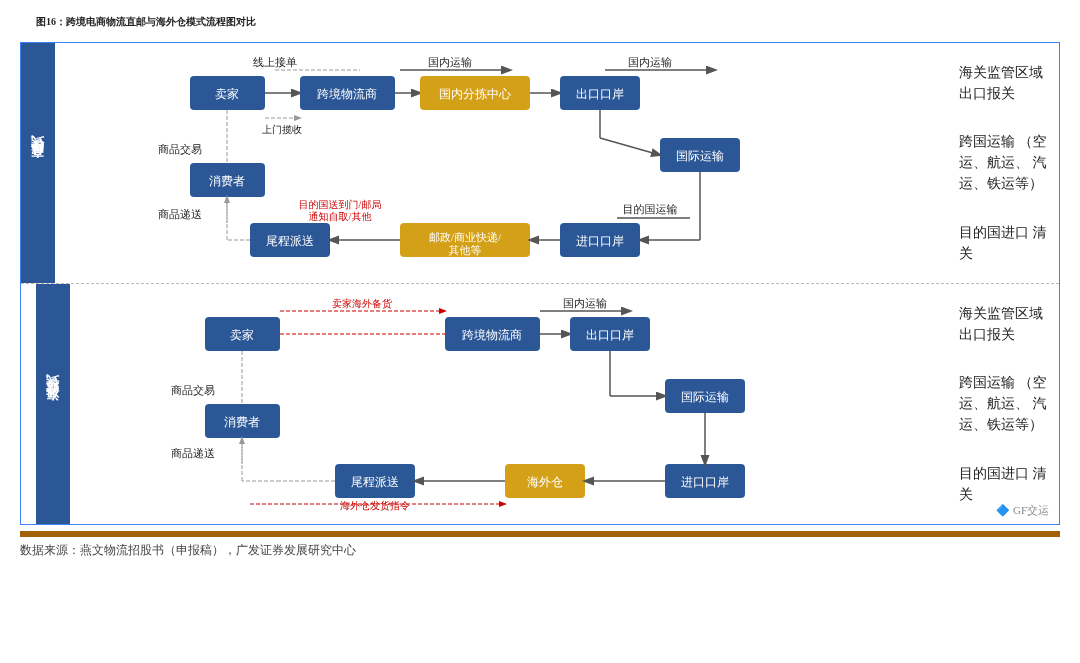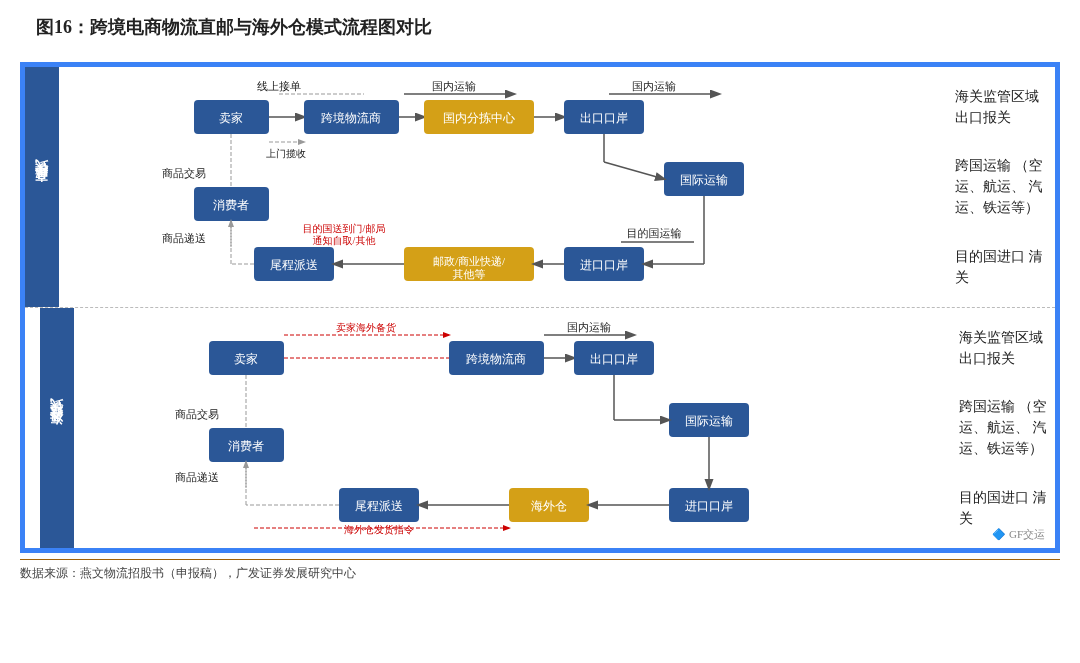--- a/index.html
+++ b/index.html
@@ -40,23 +40,23 @@
       display: flex;
       align-items: center;
       justify-content: center;
       padding: 8px 5px;
       min-width: 34px;
     }
   </style>
 </head>
 <body>
 
-<div style="font-size:18px;font-weight:bold;margin-bottom:18px;padding:5px 16px;">图16：跨境电商物流直邮与海外仓模式流程图对比</div>
-
-<div style="border:5px solid #3b82f6; position:relative; background:#fff;">
+<div style="font-size:10px;font-weight:bold;margin-bottom:8px;padding:5px 16px;">图16：跨境电商物流直邮与海外仓模式流程图对比</div>
+
+<div style="border:1px solid #3b82f6; position:relative; background:#fff;">
 
   <div style="display:flex; flex-direction:row; min-height:240px; border-bottom:1px dashed #bbb;">
 
     <div class="label-vertical">
       <span>直邮模式</span>
     </div>
 
     <div style="flex:1; position:relative; padding:5px;">
       <svg class="diagram-svg" width="870" height="230" viewBox="0 0 870 230">
 
@@ -243,15 +243,15 @@
     </div>
   </div>
 
   <div style="position:absolute; bottom:6px; right:10px; font-size:11px; color:#888; display:flex; align-items:center; gap:3px;">
     <span>🔷</span>
     <span>GF交运</span>
   </div>
 
 </div>
 
-<div class="footer-text" style="margin-top:6px; font-size:12px; color:#444; border-top:1px solid #a16207; padding-top:5px;">
+<div class="footer-text" style="margin-top:6px; font-size:12px; color:#444; border-top:6px solid #a16207; padding-top:5px;">
   <span>数据来源：燕文物流招股书（申报稿），广发证券发展研究中心</span>
 </div>
 
 </body></html>

